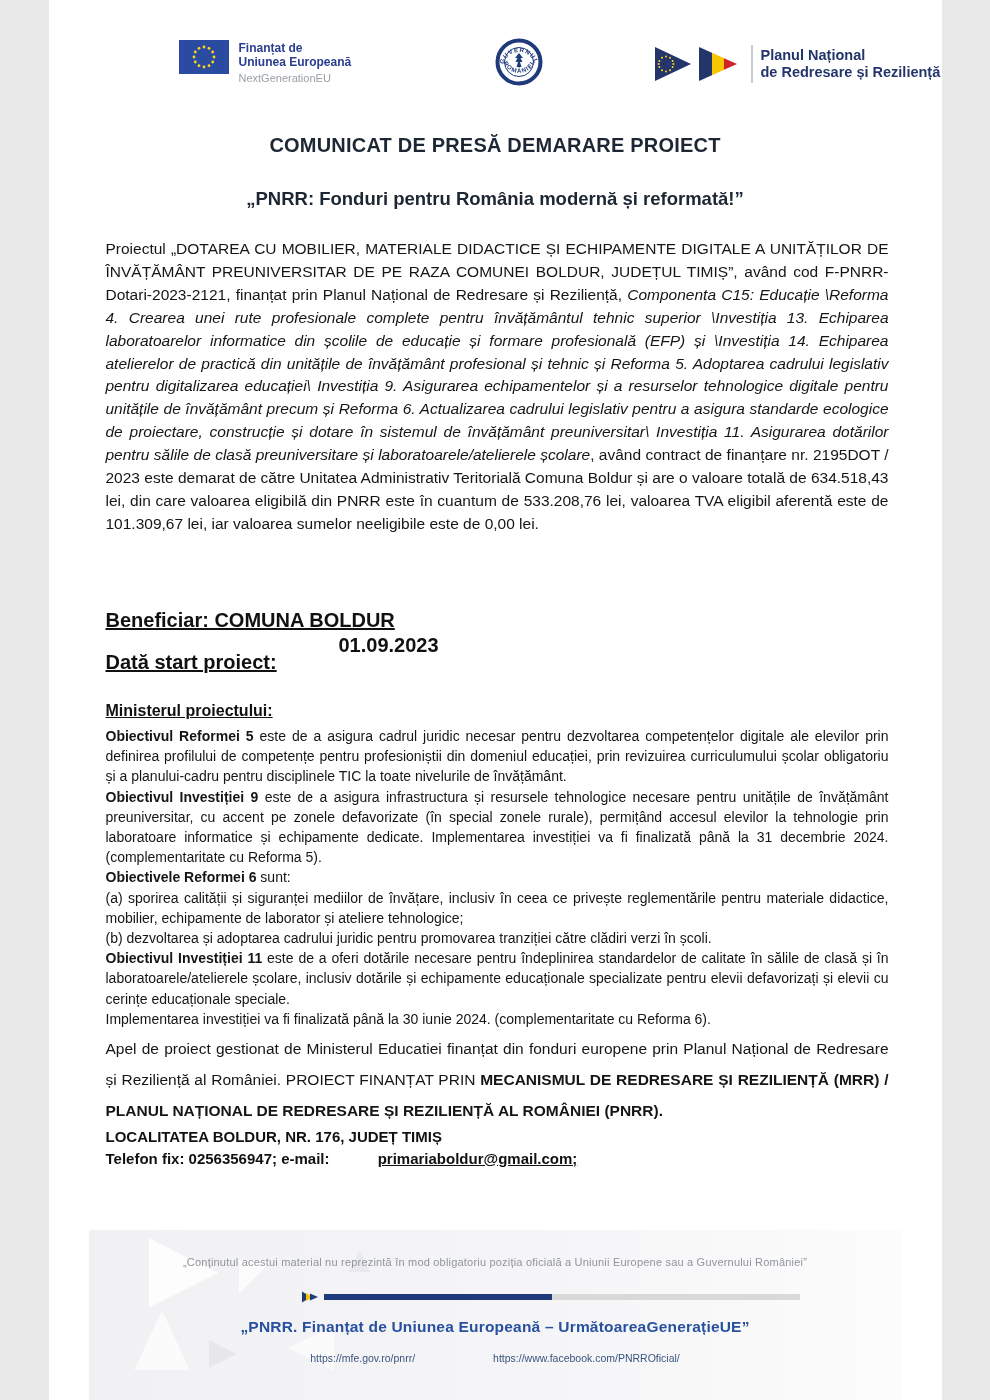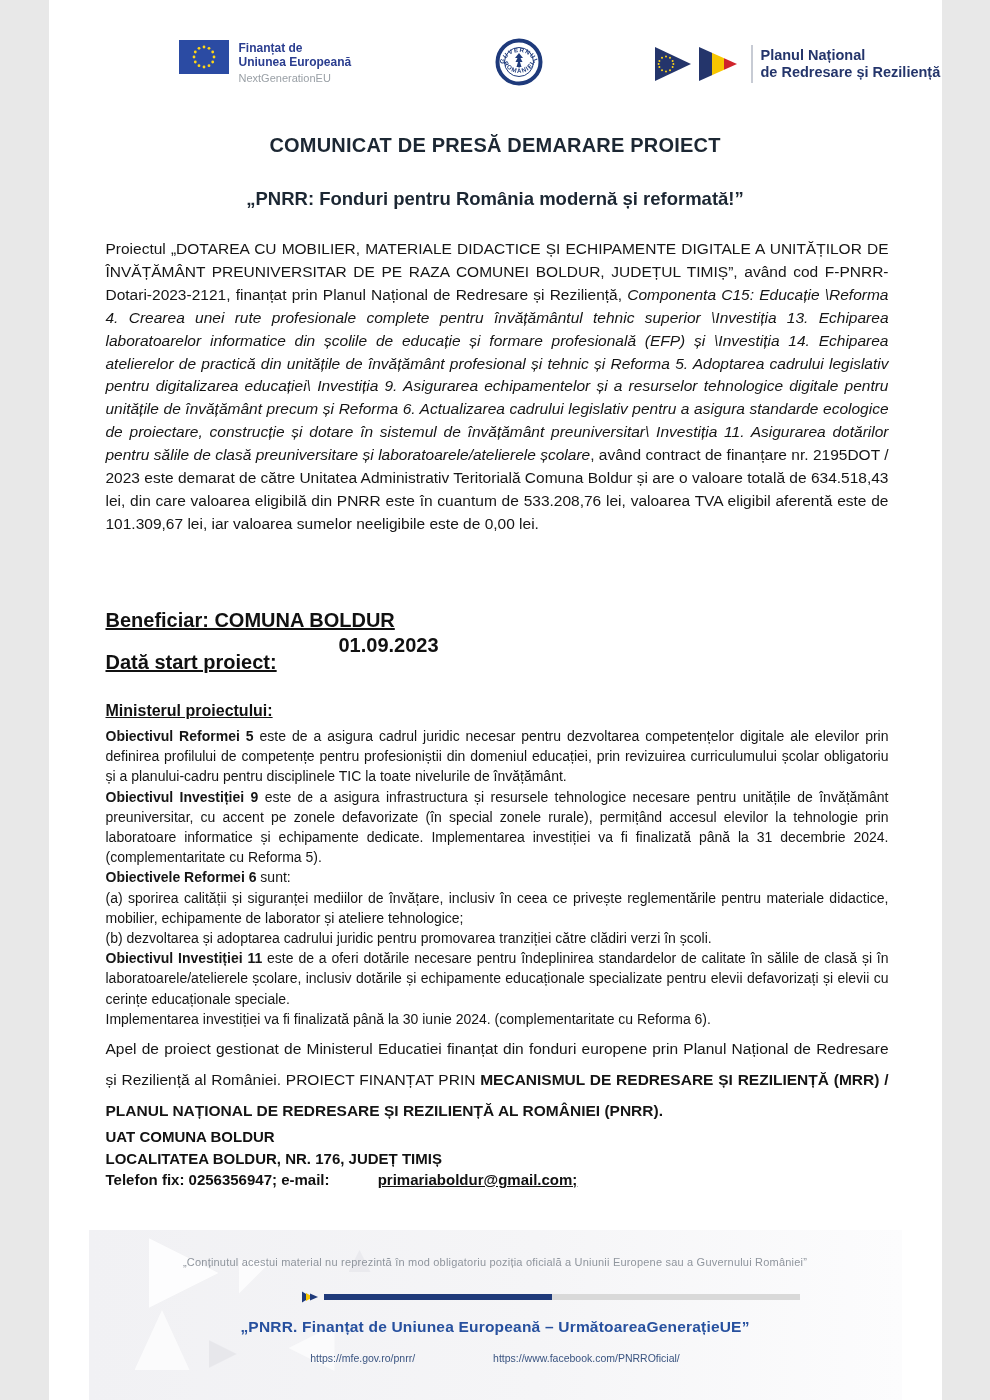--- a/index.html
+++ b/index.html
@@ -202,21 +202,20 @@
     <p><b>Obiectivele Reformei 6</b><span> sunt:</span></p>
     <p><b></b><span>(a) sporirea calității și siguranței mediilor de învățare, inclusiv în ceea ce privește reglementările pentru materiale didactice, mobilier, echipamente de laborator și ateliere tehnologice;</span></p>
     <p><b></b><span>(b) dezvoltarea și adoptarea cadrului juridic pentru promovarea tranziției către clădiri verzi în școli.</span></p>
     <p><b>Obiectivul Investiției 11</b><span> este de a oferi dotările necesare pentru îndeplinirea standardelor de calitate în sălile de clasă și în laboratoarele/atelierele școlare, inclusiv dotările și echipamente educaționale specializate pentru elevii defavorizați și elevii cu cerințe educaționale speciale.</span></p>
     <p><b></b><span>Implementarea investiției va fi finalizată până la 30 iunie 2024. (complementaritate cu Reforma 6).</span></p>
   </div>
 
   <p class="funding"><span>Apel de proiect gestionat de Ministerul Educatiei finanțat din fonduri europene prin Planul Național de Redresare și Reziliență al României. PROIECT FINANȚAT PRIN </span><b>MECANISMUL DE REDRESARE ȘI REZILIENȚĂ (MRR) / PLANUL NAȚIONAL DE REDRESARE ȘI REZILIENȚĂ AL ROMÂNIEI (PNRR).</b></p>
 
   <div class="contact">
-    <div>UAT COMUNA BOLDUR</div>
     <div>LOCALITATEA BOLDUR, NR. 176, JUDEȚ TIMIȘ</div>
     <div><span>Telefon fix: 0256356947; e-mail: </span><span class="email">primariaboldur@gmail.com;</span></div>
   </div>
 
   <div class="footer">
     <div class="footer-bg">
       <div class="tri t1"></div>
       <div class="tri t2"></div>
       <div class="tri t3"></div>
       <div class="tri t4"></div>

